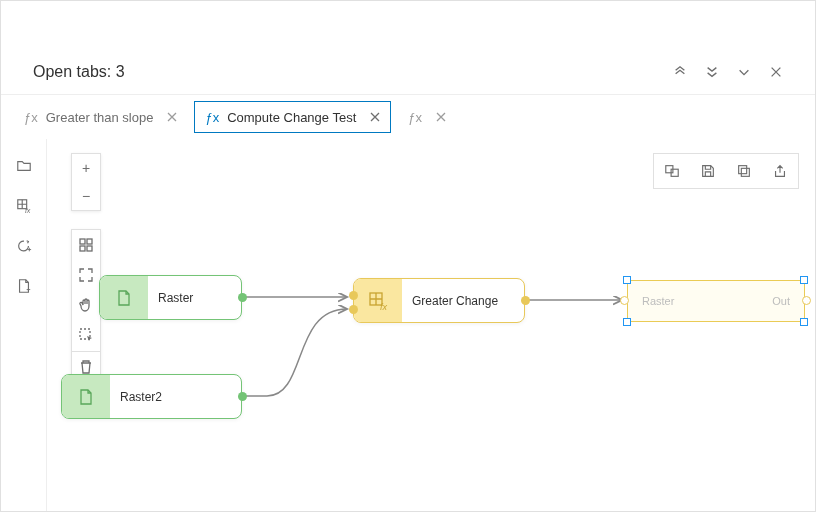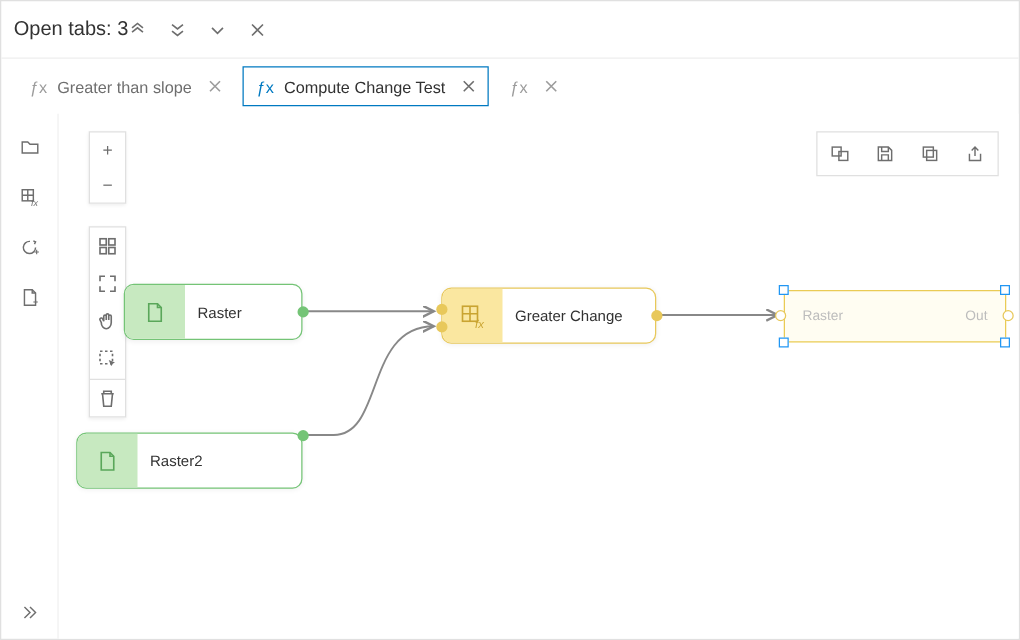--- a/index.html
+++ b/index.html
@@ -10,23 +10,24 @@
       background: #fff;
       width: 816px;
       height: 512px;
       overflow: hidden;
       border: 1px solid #e0e0e0;
     }
     .header {
       height: 46px;
       display: flex;
       align-items: center;
-      justify-content: flex-start;
-      padding: 0 10px;
+      justify-content: space-between;
+      padding: 0 32px;
       border-bottom: 1px solid #eee;
+      margin-top: 48px;
     }
     .header-title { font-size: 16px; font-weight: 400; }
     .header-actions { display: flex; gap: 18px; align-items: center; }
     .header-actions svg { width: 14px; height: 14px; cursor: pointer; stroke: #6e6e6e; fill: none; stroke-width: 1.5; }
 
     .tabs {
       height: 44px;
       display: flex;
       align-items: center;
       padding: 0 12px;
@@ -288,21 +289,21 @@
       <div class="node-icon">
         <svg viewBox="0 0 18 18" width="18" height="18" stroke="#5aa75a" fill="none" stroke-width="1.3">
             <path d="M4 2h7l3 3v11H4z"></path>
             <path d="M11 2v3h3"></path>
           </svg>
       </div>
       <div class="node-label">Raster</div>
     </div>
     <div class="port port-green" style="left:191px; top:154px;"></div>
 
-    <div class="node node-green" style="left:14px; top:235px; width:181px;margin-top:20px;">
+    <div class="node node-green" style="left:14px; top:235px; width:181px;">
       <div class="node-icon">
         <svg viewBox="0 0 18 18" width="18" height="18" stroke="#5aa75a" fill="none" stroke-width="1.3">
             <path d="M4 2h7l3 3v11H4z"></path>
             <path d="M11 2v3h3"></path>
           </svg>
       </div>
       <div class="node-label">Raster2</div>
     </div>
     <div class="port port-green" style="left:191px; top:253px;"></div>
 

